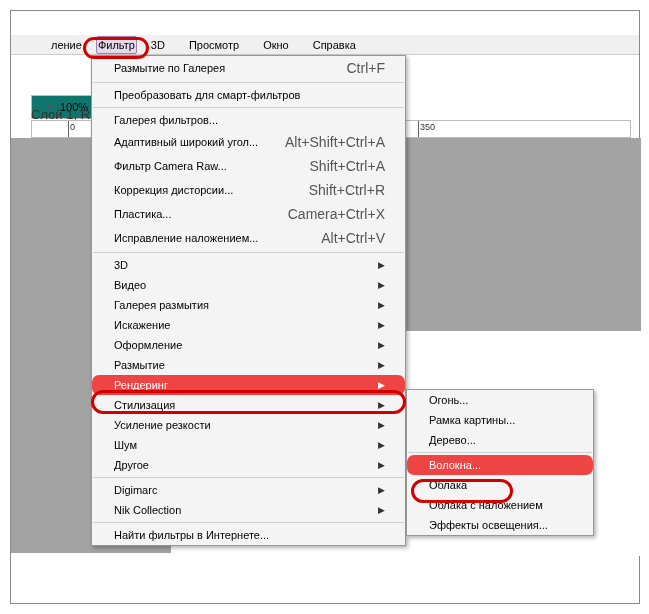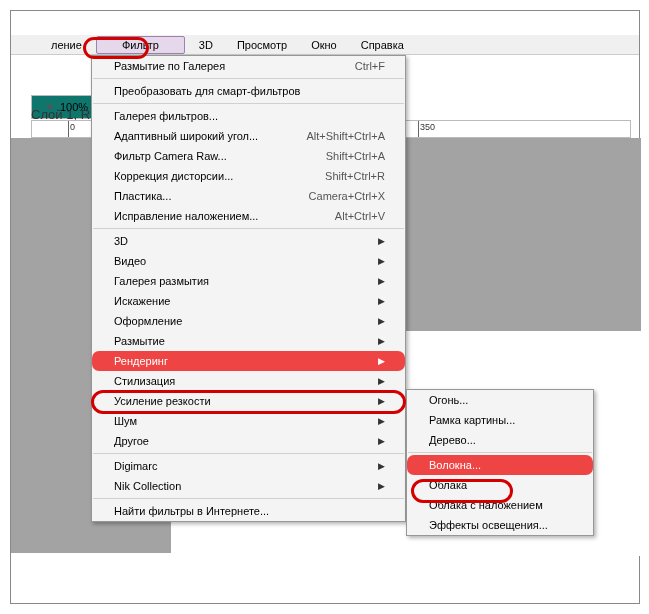--- a/index.html
+++ b/index.html
@@ -1,20 +1,20 @@
 <!DOCTYPE html>
 <html><head>
 <meta charset="utf-8">
 <style>
 * { margin: 0; padding: 0; box-sizing: border-box; font-family: Tahoma, Arial, sans-serif; font-size: 11px; }
 body { width: 649px; height: 614px; background: #fff; position: relative; overflow: hidden; }
 .frame { position: absolute; left: 10px; top: 10px; width: 630px; height: 594px; border: 1px solid #888; background: #fff; }
 .menubar { position: absolute; left: 0; top: 24px; width: 100%; height: 20px; background: #f0f0f0; display: flex; align-items: center; padding-left: 30px; gap: 4px; border-bottom: 1px solid #ccc; }
 .menu-top { padding: 3px 10px; cursor: default; }
-.menu-top.active { background: #e5d8eb; border: 1px solid #a080b0; border-radius: 2px; padding: 2px 25px; }
+.menu-top.active { background: #e5d8eb; border: 1px solid #a080b0; border-radius: 2px; padding: 2px 1px; }
 .zoom-bar { position: absolute; left: 20px; top: 56px; width: 70px; height: 24px; background: #0f766e; border: 1px solid #bbb; display: flex; align-items: center; padding: 0 14px; margin-top: 28px; }
 .triangle { width: 0; height: 0; border-left: 4px solid transparent; border-right: 4px solid transparent; border-top: 5px solid #555; margin-right: 6px; }
 .layer-tab { position: absolute; left: 20px; top: 96px; font-size: 13px; color: #333; }
 .ruler { position: absolute; left: 20px; top: 109px; width: 600px; height: 18px; background: #fff; border: 1px solid #bbb; overflow: hidden; }
 .ruler-ticks { position: absolute; left: -10px; top: 0; width: 700px; height: 18px; }
 .tick-major { position: absolute; top: 0; width: 1px; height: 18px; background: #666; }
 .tick-label { position: absolute; top: 1px; font-size: 9px; color: #333; }
 .canvas-bg { position: absolute; left: 0; top: 127px; width: 630px; height: 415px; background: #a3a3a3; }
 .canvas-white { position: absolute; left: 160px; top: 320px; width: 470px; height: 225px; background: #fff; }
 .watermark { position: absolute; left: 100px; top: 308px; font-size: 38px; font-weight: bold; color: rgba(180,180,180,0.6); letter-spacing: 1px; white-space: nowrap; }
@@ -23,21 +23,21 @@
 .dd-item { display: flex; justify-content: space-between; align-items: center; padding: 4px 20px 4px 22px; cursor: default; position: relative; }
 .dd-item.highlight { background: #ef4444; color: #fff; border-radius: 7px; }
 .dd-sep { height: 1px; background: #d0d0d0; margin: 2px 1px; }
 .dd-arrow { font-size: 9px; color: #333; }
 .dd-item.highlight .dd-arrow { color: #fff; }
 .dd-sub { left: 395px; top: 378px; width: 188px; }
 .ring { position: absolute; border: 3px solid #d40000; border-radius: 14px; pointer-events: none; }
 .ring1 { left: 72px; top: 26px; width: 66px; height: 22px; }
 .ring2 { left: 80px; top: 379px; width: 315px; height: 24px; }
 .ring3 { left: 400px; top: 468px; width: 102px; height: 24px; }
-.shortcut { color: #555; font-size: 11px; }
+.shortcut { color: #555; font-size: 14px; }
 </style>
 </head>
 <body>
 
 <div class="frame">
 
   <div class="menubar" id="menubar">
       <span class="menu-top">ление</span>
       <span class="menu-top active">Фильтр</span>
       <span class="menu-top">3D</span>

